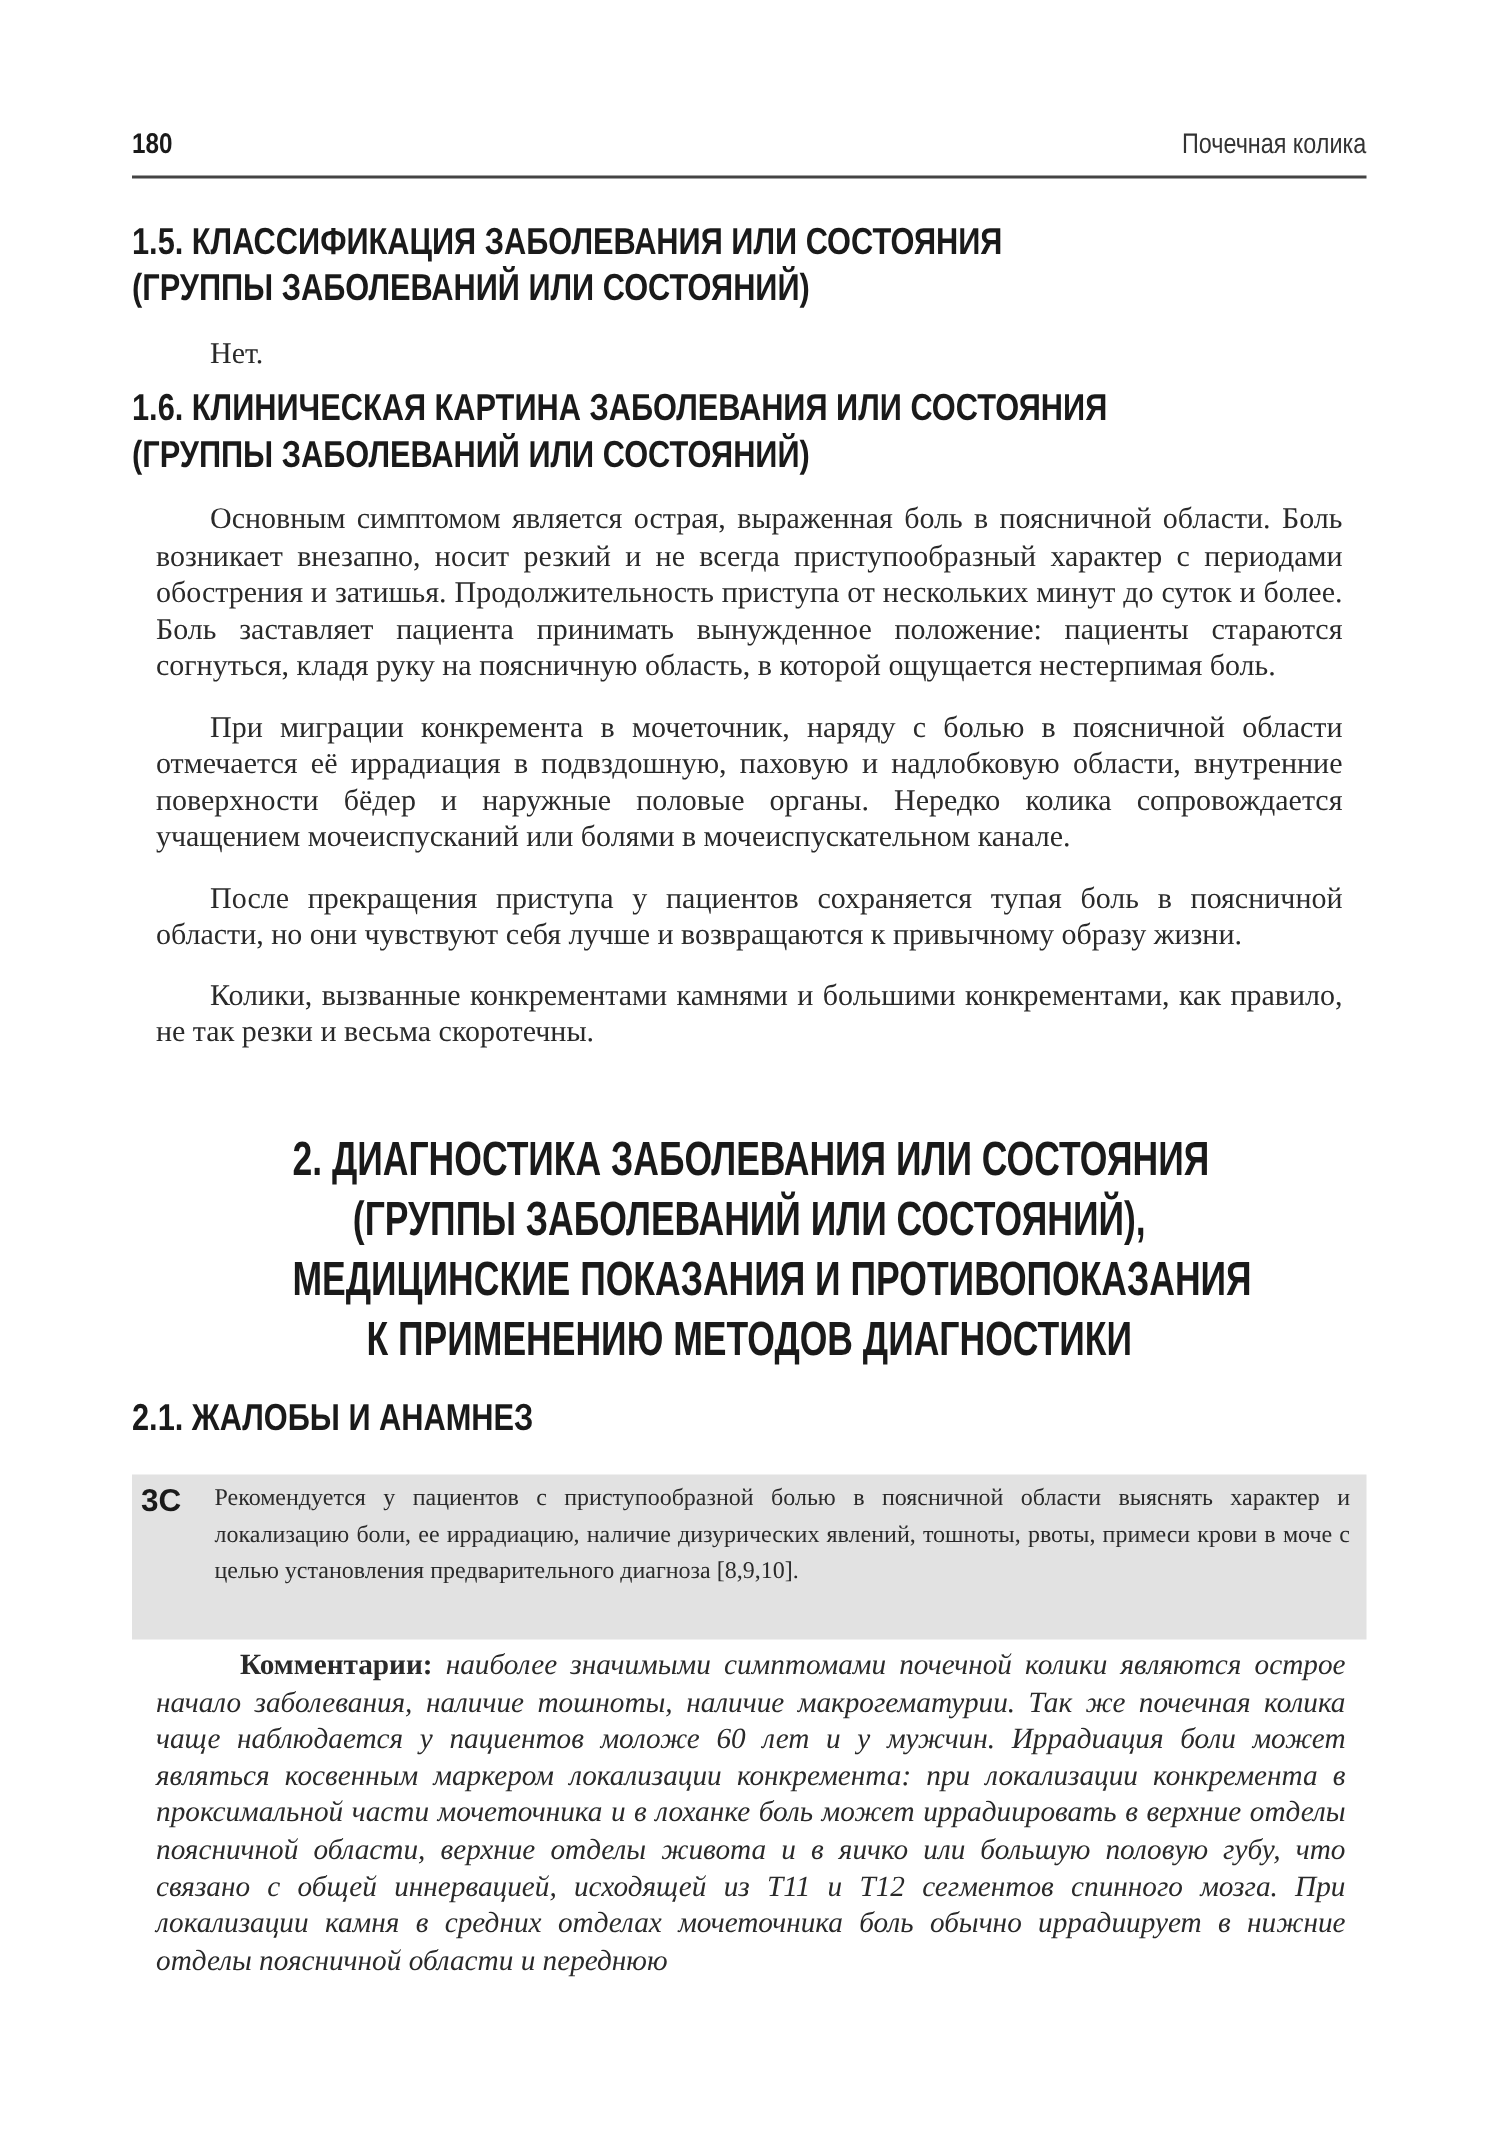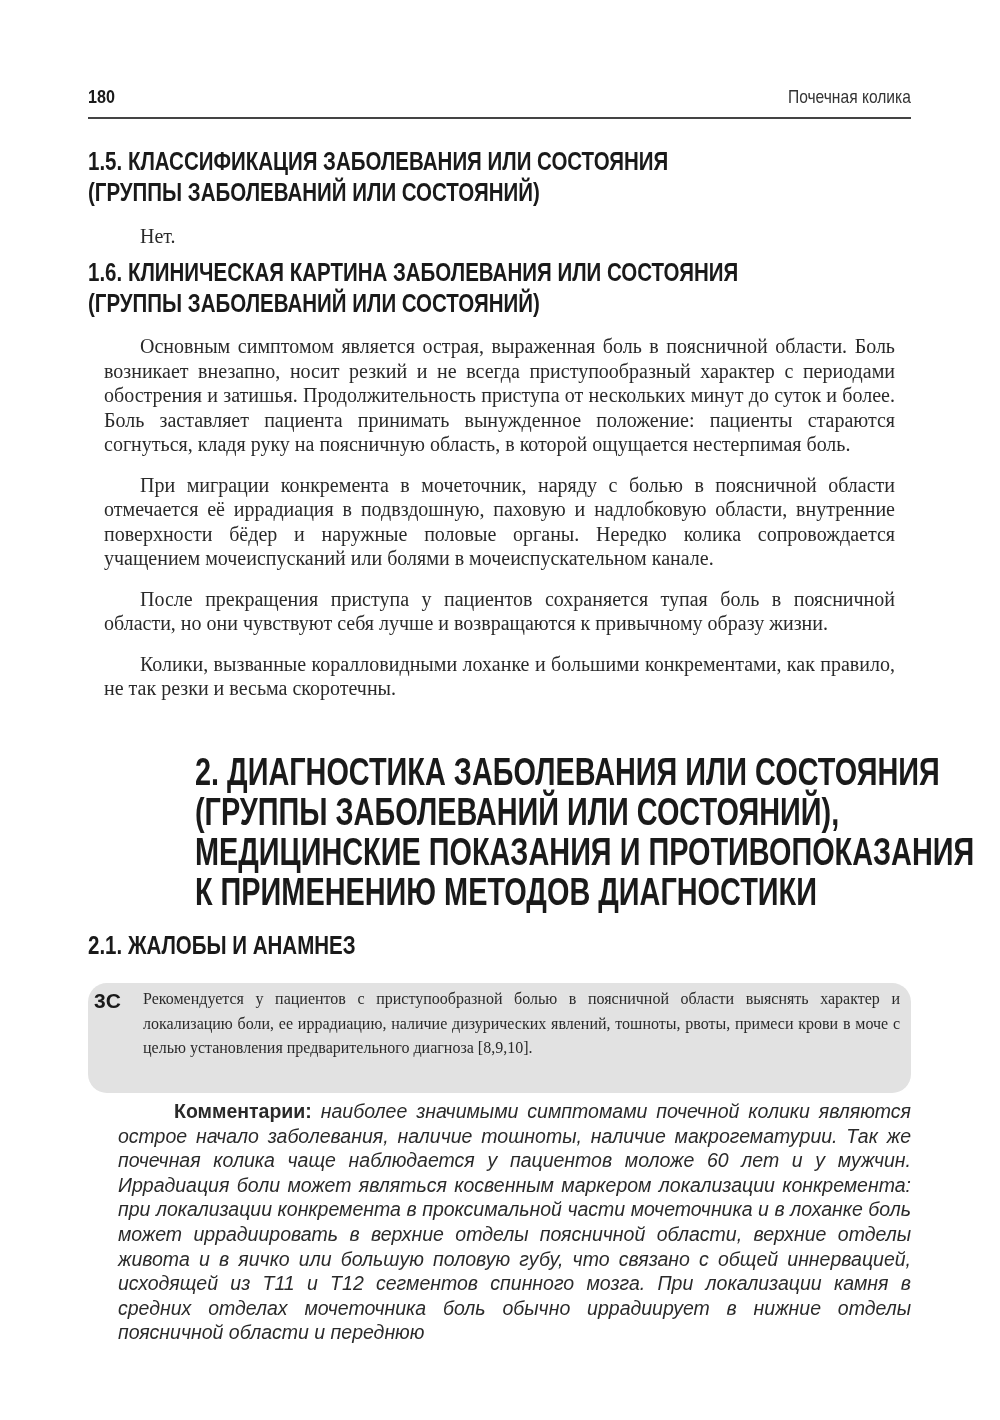--- a/index.html
+++ b/index.html
@@ -21,40 +21,39 @@
   }
   .body {
     position: absolute; left: 88px; width: 823px;
     font-family: "Liberation Serif", serif; font-size: 20px; line-height: 24.5px;
     color: #2a2a2a; text-align: justify;
   }
   .body p { margin: 16px; text-indent: 36px; }
   .h1 {
     position: absolute; left: 88px; width: 823px; text-align: center;
     font-family: "Liberation Sans", sans-serif; font-weight: bold;
-    font-size: 39px; line-height: 40px; color: #1a1a1a;
+    font-size: 32px; line-height: 40px; color: #1a1a1a;
   }
   .h1 span { display: block; transform: scaleX(0.74); transform-origin: center top; white-space: nowrap; }
   .rec-box {
     position: absolute; left: 88px; top: 983px; width: 823px; height: 110px;
     background: #e2e2e2;
-    border-radius: 19px;
   }
   .rec-grade {
     position: absolute; left: 6px; top: 6px;
     font-family: "Liberation Sans", sans-serif; font-weight: bold; font-size: 21px; color: #1a1a1a;
   }
   .rec-text {
     position: absolute; left: 55px; top: 4px; width: 757px;
     font-family: "Liberation Serif", serif; font-size: 16px; line-height: 24.5px;
     text-align: justify; color: #2a2a2a;
   }
   .comment {
-    position: absolute; left: 118px; top: 1099px; width: 793px;
-    font-family: Liberation Sans, sans-serif; font-size: 19.5px; line-height: 24.6px;
+    position: absolute; left: 104px; top: 1099px; width: 793px;
+    font-family: Liberation Serif, serif; font-size: 19.5px; line-height: 24.6px;
     text-align: justify; color: #2a2a2a;
   }
   .comment p { margin: 0; text-indent: 56px; }
   .comment .label { font-weight: bold; font-style: normal; }
   .comment .ctext { font-style: italic; }
 </style>
 </head>
 <body>
 
 <div class="page">
@@ -74,21 +73,21 @@
   </div>
 
   <div class="h2" style="top:257px;">
     <div>1.6. КЛИНИЧЕСКАЯ КАРТИНА ЗАБОЛЕВАНИЯ ИЛИ СОСТОЯНИЯ</div>
     <div>(ГРУППЫ ЗАБОЛЕВАНИЙ ИЛИ СОСТОЯНИЙ)</div>
   </div>
   <div class="body" style="top:318px;">
     <p>Основным симптомом является острая, выраженная боль в поясничной области. Боль возникает внезапно, носит резкий и не всегда приступообразный характер с периодами обострения и затишья. Продолжительность приступа от нескольких минут до суток и более. Боль заставляет пациента принимать вынужденное положение: пациенты стараются согнуться, кладя руку на поясничную область, в которой ощущается нестерпимая боль.</p>
     <p>При миграции конкремента в мочеточник, наряду с болью в поясничной области отмечается её иррадиация в подвздошную, паховую и надлобковую области, внутренние поверхности бёдер и наружные половые органы. Нередко колика сопровождается учащением мочеиспусканий или болями в мочеиспускательном канале.</p>
     <p>После прекращения приступа у пациентов сохраняется тупая боль в поясничной области, но они чувствуют себя лучше и возвращаются к привычному образу жизни.</p>
-    <p>Колики, вызванные коралловидными лоханке и большими конкрементами, как правило, не так резки и весьма скоротечны.</p>
+    <p>Колики, вызванные конкрементами камнями и большими конкрементами, как правило, не так резки и весьма скоротечны.</p>
   </div>
 
   <div class="h1" style="top:752px;">
     <span>2. ДИАГНОСТИКА ЗАБОЛЕВАНИЯ ИЛИ СОСТОЯНИЯ</span>
     <span>(ГРУППЫ ЗАБОЛЕВАНИЙ ИЛИ СОСТОЯНИЙ),</span>
     <span>МЕДИЦИНСКИЕ ПОКАЗАНИЯ И ПРОТИВОПОКАЗАНИЯ</span>
     <span>К ПРИМЕНЕНИЮ МЕТОДОВ ДИАГНОСТИКИ</span>
   </div>
 
   <div class="h2" style="top:930px;">

